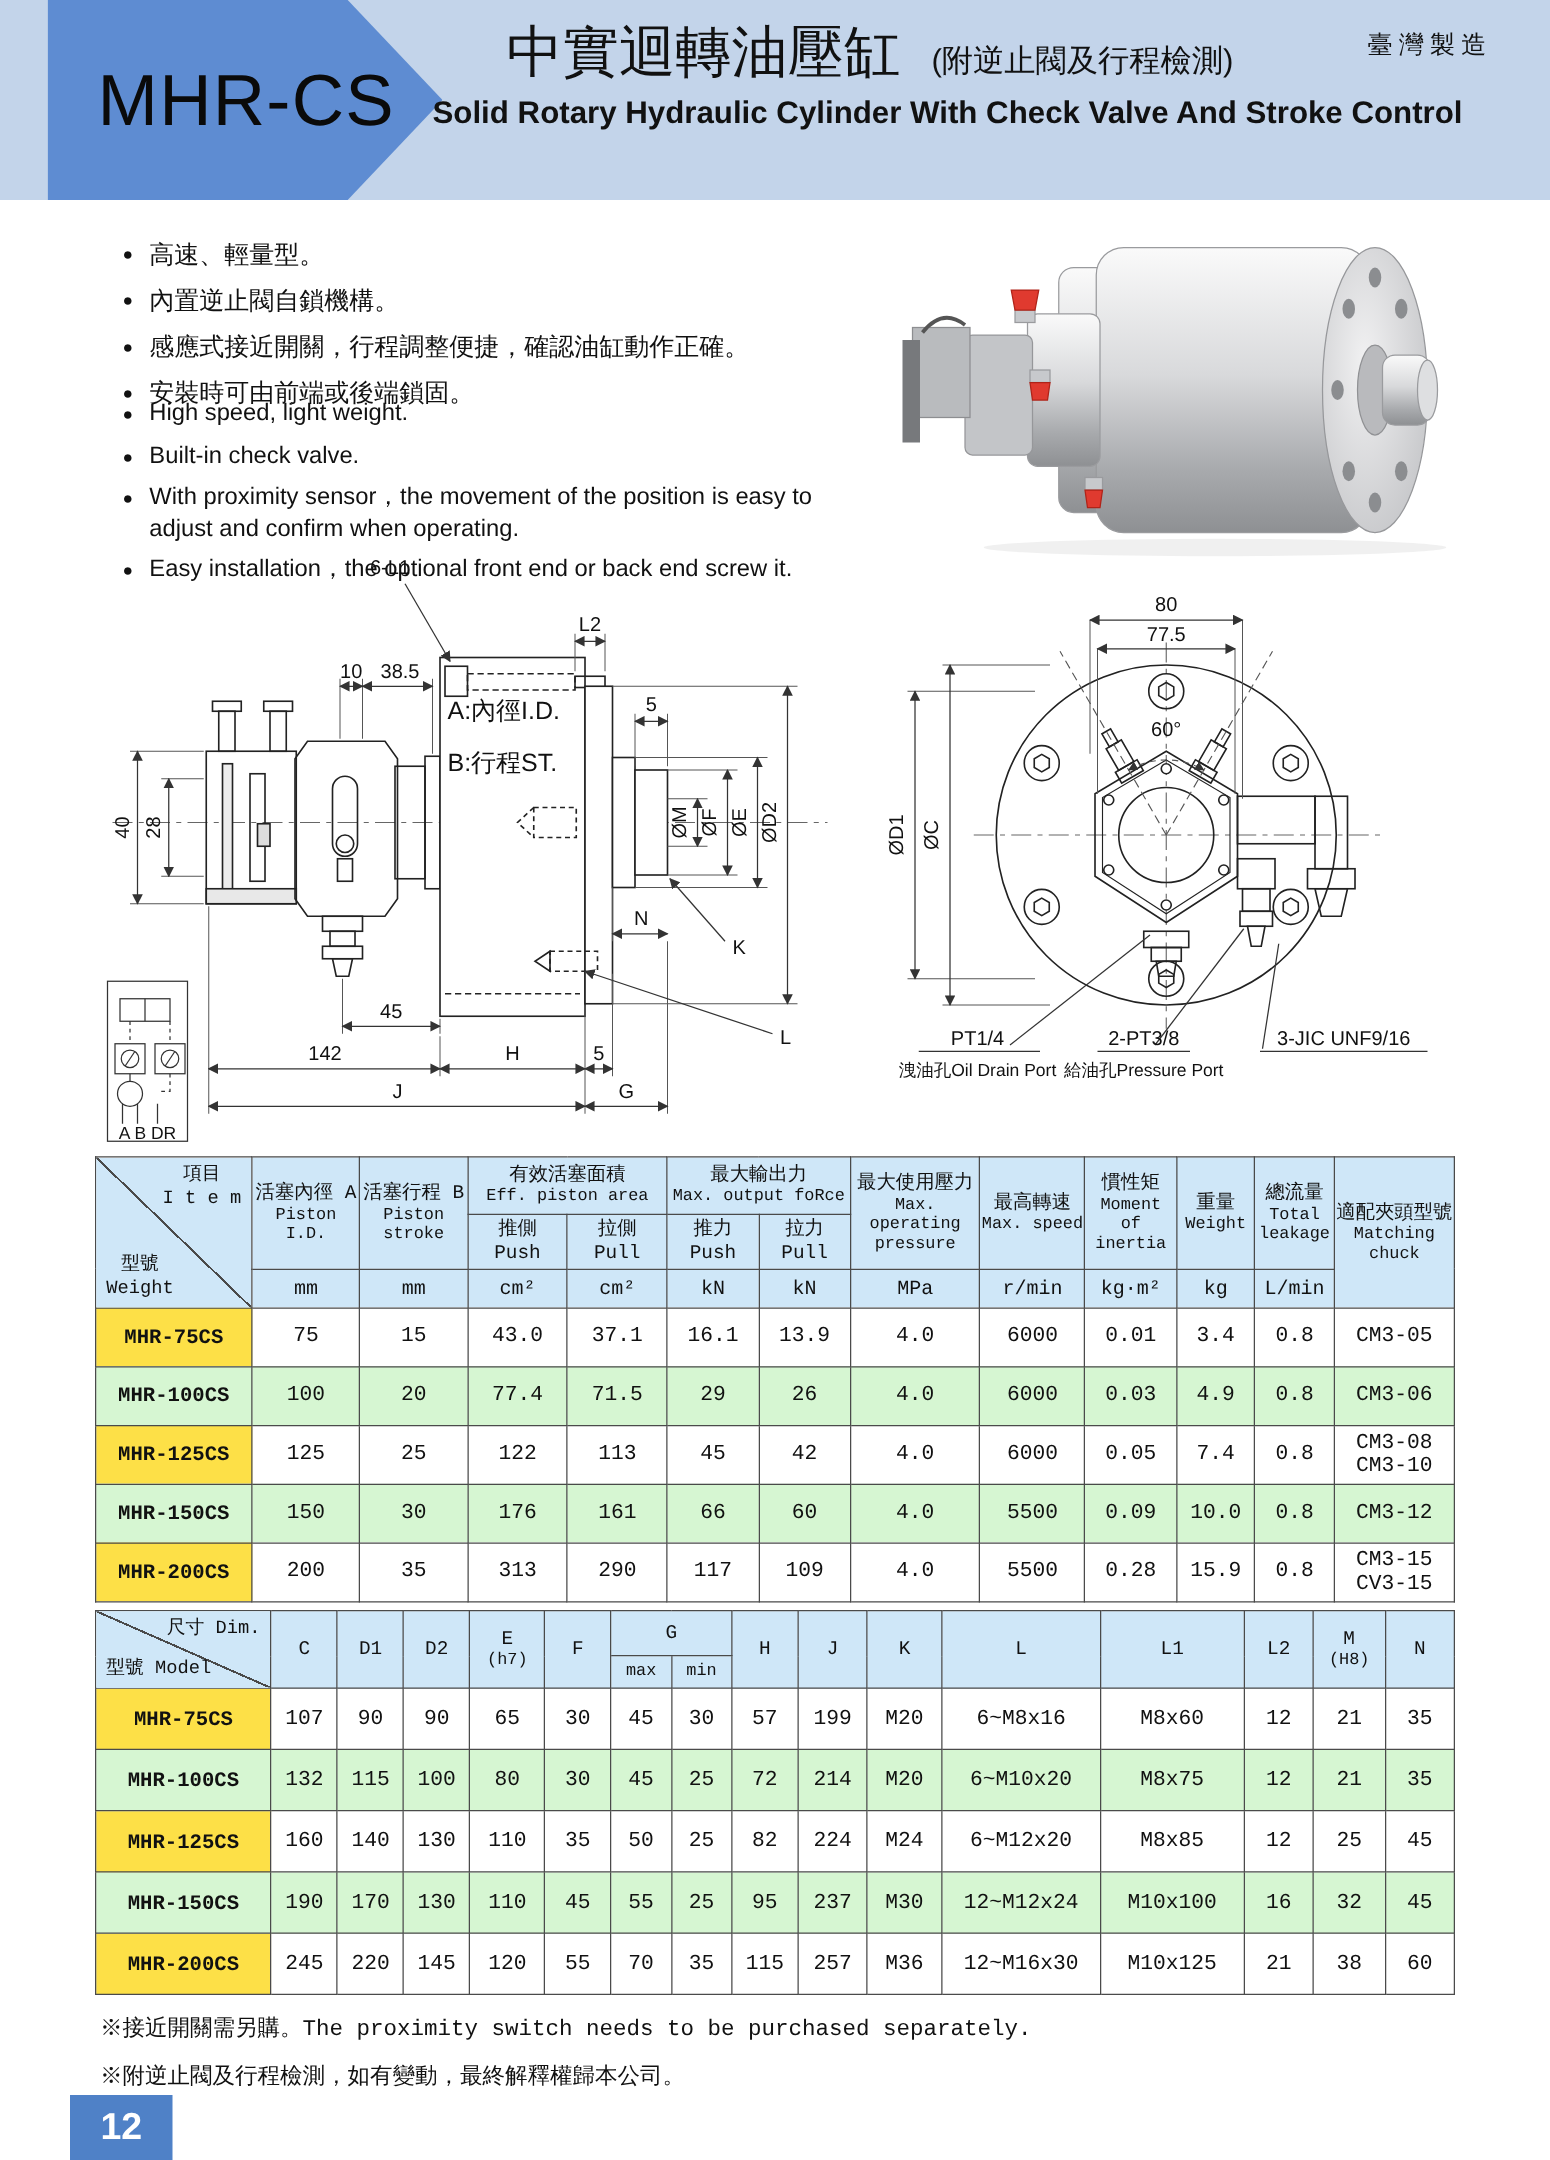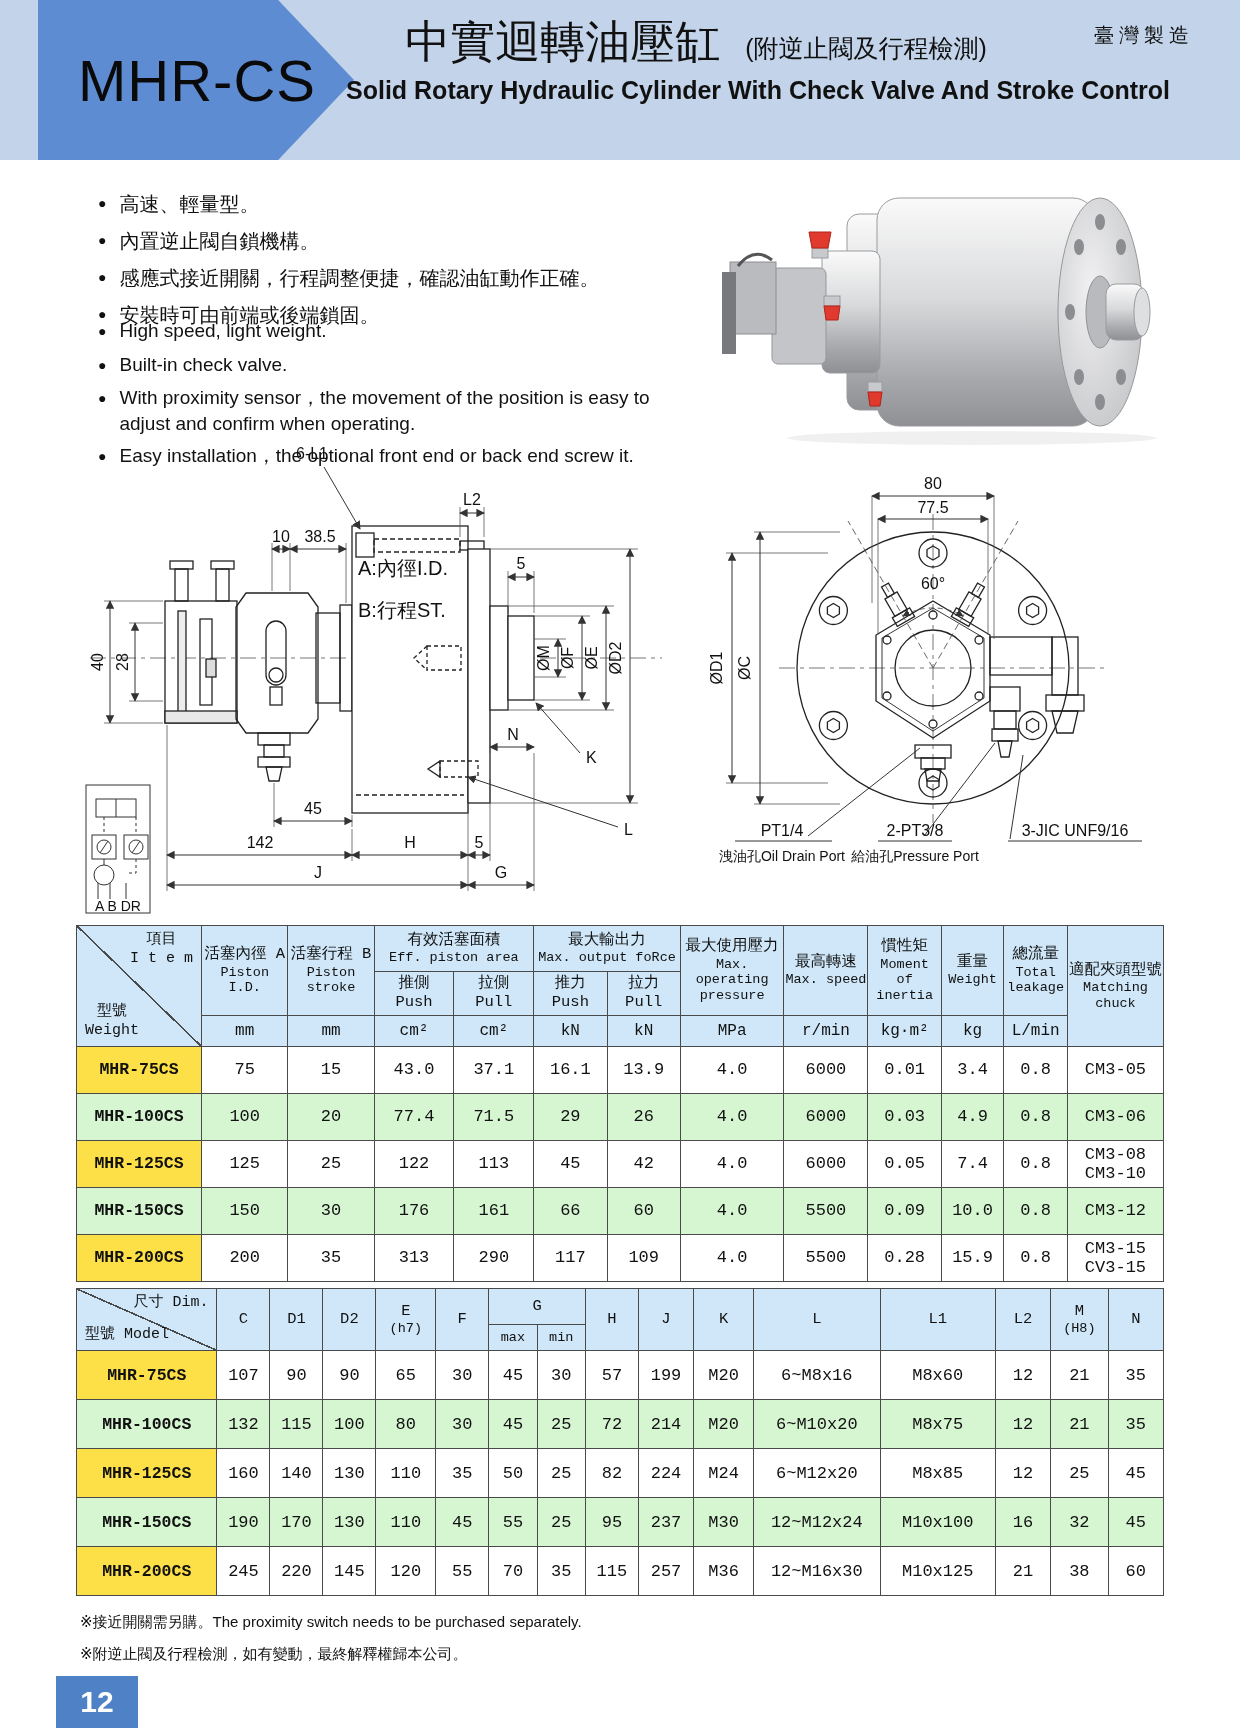--- a/index.html
+++ b/index.html
@@ -50,21 +50,21 @@
   .tbl tbody th{font-weight:bold;font-size:16.5px;background:#fde047;}
   .tbl tbody td{font-size:17px;background:#fff;}
   .tbl tbody tr.green th,.tbl tbody tr.green td{background:#d6f6d2;}
   .corner{position:relative;padding:0;}
   .diag{position:absolute;inset:0;
         background:linear-gradient(to top right,transparent calc(50% - 0.8px),#4a4a4a calc(50% - 0.8px),#4a4a4a calc(50% + 0.8px),transparent calc(50% + 0.8px));}
   .c-tr{position:absolute;top:5px;right:8px;text-align:center;font-size:15px;line-height:1.25;}
   .c-bl{position:absolute;bottom:5px;left:8px;text-align:center;font-size:15px;line-height:1.25;}
 
   
-  .notes{position:absolute;left:80px;top:1606px;font-size:15px;line-height:2.1;}
+  .notes{position:absolute;left:80px;top:1606px;font-size:18px;line-height:2.1;font-family:Liberation Mono, monospace;}
   .pagebox{position:absolute;left:56px;top:1676px;width:82px;height:52px;background:#4f81c7;
            color:#fff;font-size:30px;font-weight:bold;display:flex;align-items:center;justify-content:center;}
 </style>
 </head>
 <body>
 
 <div class="page">
 
   <div class="banner">
     <div class="arrow">

